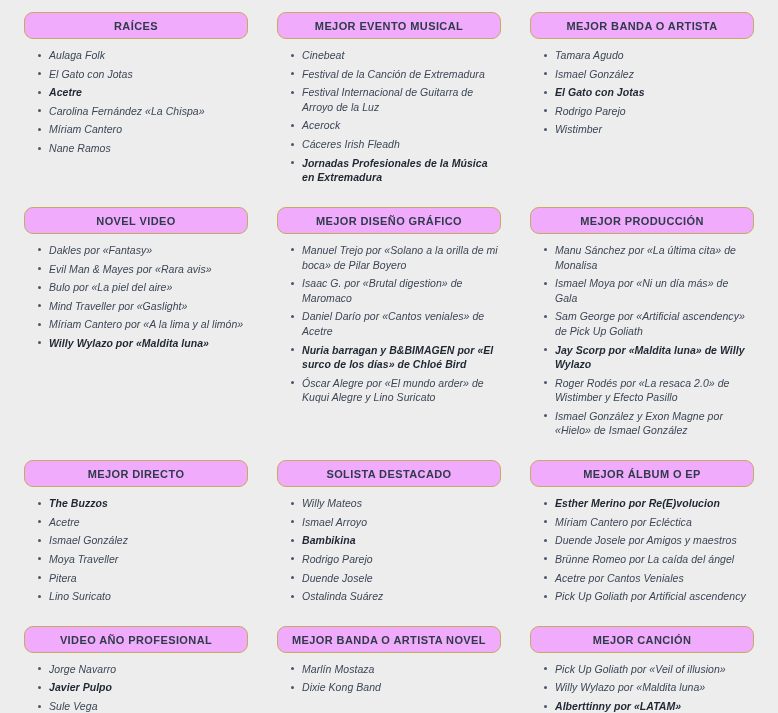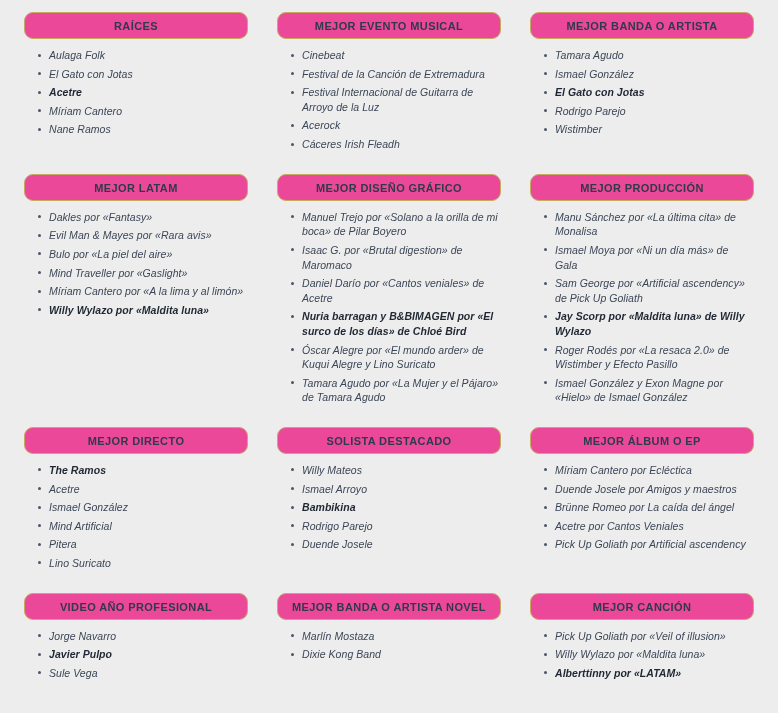--- a/index.html
+++ b/index.html
@@ -34,21 +34,21 @@
   }
 
   .card {
     box-sizing: border-box;
     margin-bottom: 18px;
   }
 
   .card-title {
     box-sizing: border-box;
     width: 100%;
-    background: #ec4899;
+    background: #f0abfc;
     border: 1px solid #c6a963;
     border-radius: 9px;
     text-align: center;
     font-size: 11px;
     font-weight: bold;
     letter-spacing: 0.4px;
     color: #2f3a4a;
     padding: 7px 4px 6px 4px;
     line-height: 1.1;
   }
@@ -91,101 +91,104 @@
 
 <div class="page">
 
   <div class="grid">
       <div class="card">
         <div class="card-title">RAÍCES</div>
         <ul class="nominee-list">
           <li class="">Aulaga Folk</li>
           <li class="">El Gato con Jotas</li>
           <li class="winner">Acetre</li>
+          <li class="">Carolina Fernández «La Chispa»</li>
           <li class="">Míriam Cantero</li>
           <li class="">Nane Ramos</li>
         </ul>
       </div>
       <div class="card">
         <div class="card-title">MEJOR EVENTO MUSICAL</div>
         <ul class="nominee-list">
           <li class="">Cinebeat</li>
           <li class="">Festival de la Canción de Extremadura</li>
           <li class="">Festival Internacional de Guitarra de Arroyo de la Luz</li>
           <li class="">Acerock</li>
           <li class="">Cáceres Irish Fleadh</li>
+          <li class="winner">Jornadas Profesionales de la Música en Extremadura</li>
         </ul>
       </div>
       <div class="card">
         <div class="card-title">MEJOR BANDA O ARTISTA</div>
         <ul class="nominee-list">
           <li class="">Tamara Agudo</li>
           <li class="">Ismael González</li>
           <li class="winner">El Gato con Jotas</li>
           <li class="">Rodrigo Parejo</li>
           <li class="">Wistimber</li>
         </ul>
       </div>
       <div class="card">
-        <div class="card-title">MEJOR LATAM</div>
+        <div class="card-title">NOVEL VIDEO</div>
         <ul class="nominee-list">
           <li class="">Dakles por «Fantasy»</li>
           <li class="">Evil Man &amp; Mayes por «Rara avis»</li>
           <li class="">Bulo por «La piel del aire»</li>
           <li class="">Mind Traveller por «Gaslight»</li>
           <li class="">Míriam Cantero por «A la lima y al limón»</li>
           <li class="winner">Willy Wylazo por «Maldita luna»</li>
         </ul>
       </div>
       <div class="card">
         <div class="card-title">MEJOR DISEÑO GRÁFICO</div>
         <ul class="nominee-list">
           <li class="">Manuel Trejo por «Solano a la orilla de mi boca» de Pilar Boyero</li>
           <li class="">Isaac G. por «Brutal digestion» de Maromaco</li>
           <li class="">Daniel Darío por «Cantos veniales» de Acetre</li>
           <li class="winner">Nuria barragan y B&amp;BIMAGEN por «El surco de los días» de Chloé Bird</li>
           <li class="">Óscar Alegre por «El mundo arder» de Kuqui Alegre y Lino Suricato</li>
-          <li class="">Tamara Agudo por «La Mujer y el Pájaro» de Tamara Agudo</li>
         </ul>
       </div>
       <div class="card">
         <div class="card-title">MEJOR PRODUCCIÓN</div>
         <ul class="nominee-list">
           <li class="">Manu Sánchez por «La última cita» de Monalisa</li>
           <li class="">Ismael Moya por «Ni un día más» de Gala</li>
           <li class="">Sam George por «Artificial ascendency» de Pick Up Goliath</li>
           <li class="winner">Jay Scorp por «Maldita luna» de Willy Wylazo</li>
           <li class="">Roger Rodés por «La resaca 2.0» de Wistimber y Efecto Pasillo</li>
           <li class="">Ismael González y Exon Magne por «Hielo» de Ismael González</li>
         </ul>
       </div>
       <div class="card">
         <div class="card-title">MEJOR DIRECTO</div>
         <ul class="nominee-list">
-          <li class="winner">The Ramos</li>
+          <li class="winner">The Buzzos</li>
           <li class="">Acetre</li>
           <li class="">Ismael González</li>
-          <li class="">Mind Artificial</li>
+          <li class="">Moya Traveller</li>
           <li class="">Pitera</li>
           <li class="">Lino Suricato</li>
         </ul>
       </div>
       <div class="card">
         <div class="card-title">SOLISTA DESTACADO</div>
         <ul class="nominee-list">
           <li class="">Willy Mateos</li>
           <li class="">Ismael Arroyo</li>
           <li class="winner">Bambikina</li>
           <li class="">Rodrigo Parejo</li>
           <li class="">Duende Josele</li>
+          <li class="">Ostalinda Suárez</li>
         </ul>
       </div>
       <div class="card">
         <div class="card-title">MEJOR ÁLBUM O EP</div>
         <ul class="nominee-list">
+          <li class="winner">Esther Merino por Re(E)volucion</li>
           <li class="">Míriam Cantero por Ecléctica</li>
           <li class="">Duende Josele por Amigos y maestros</li>
           <li class="">Brünne Romeo por La caída del ángel</li>
           <li class="">Acetre por Cantos Veniales</li>
           <li class="">Pick Up Goliath por Artificial ascendency</li>
         </ul>
       </div>
       <div class="card">
         <div class="card-title">VIDEO AÑO PROFESIONAL</div>
         <ul class="nominee-list">

